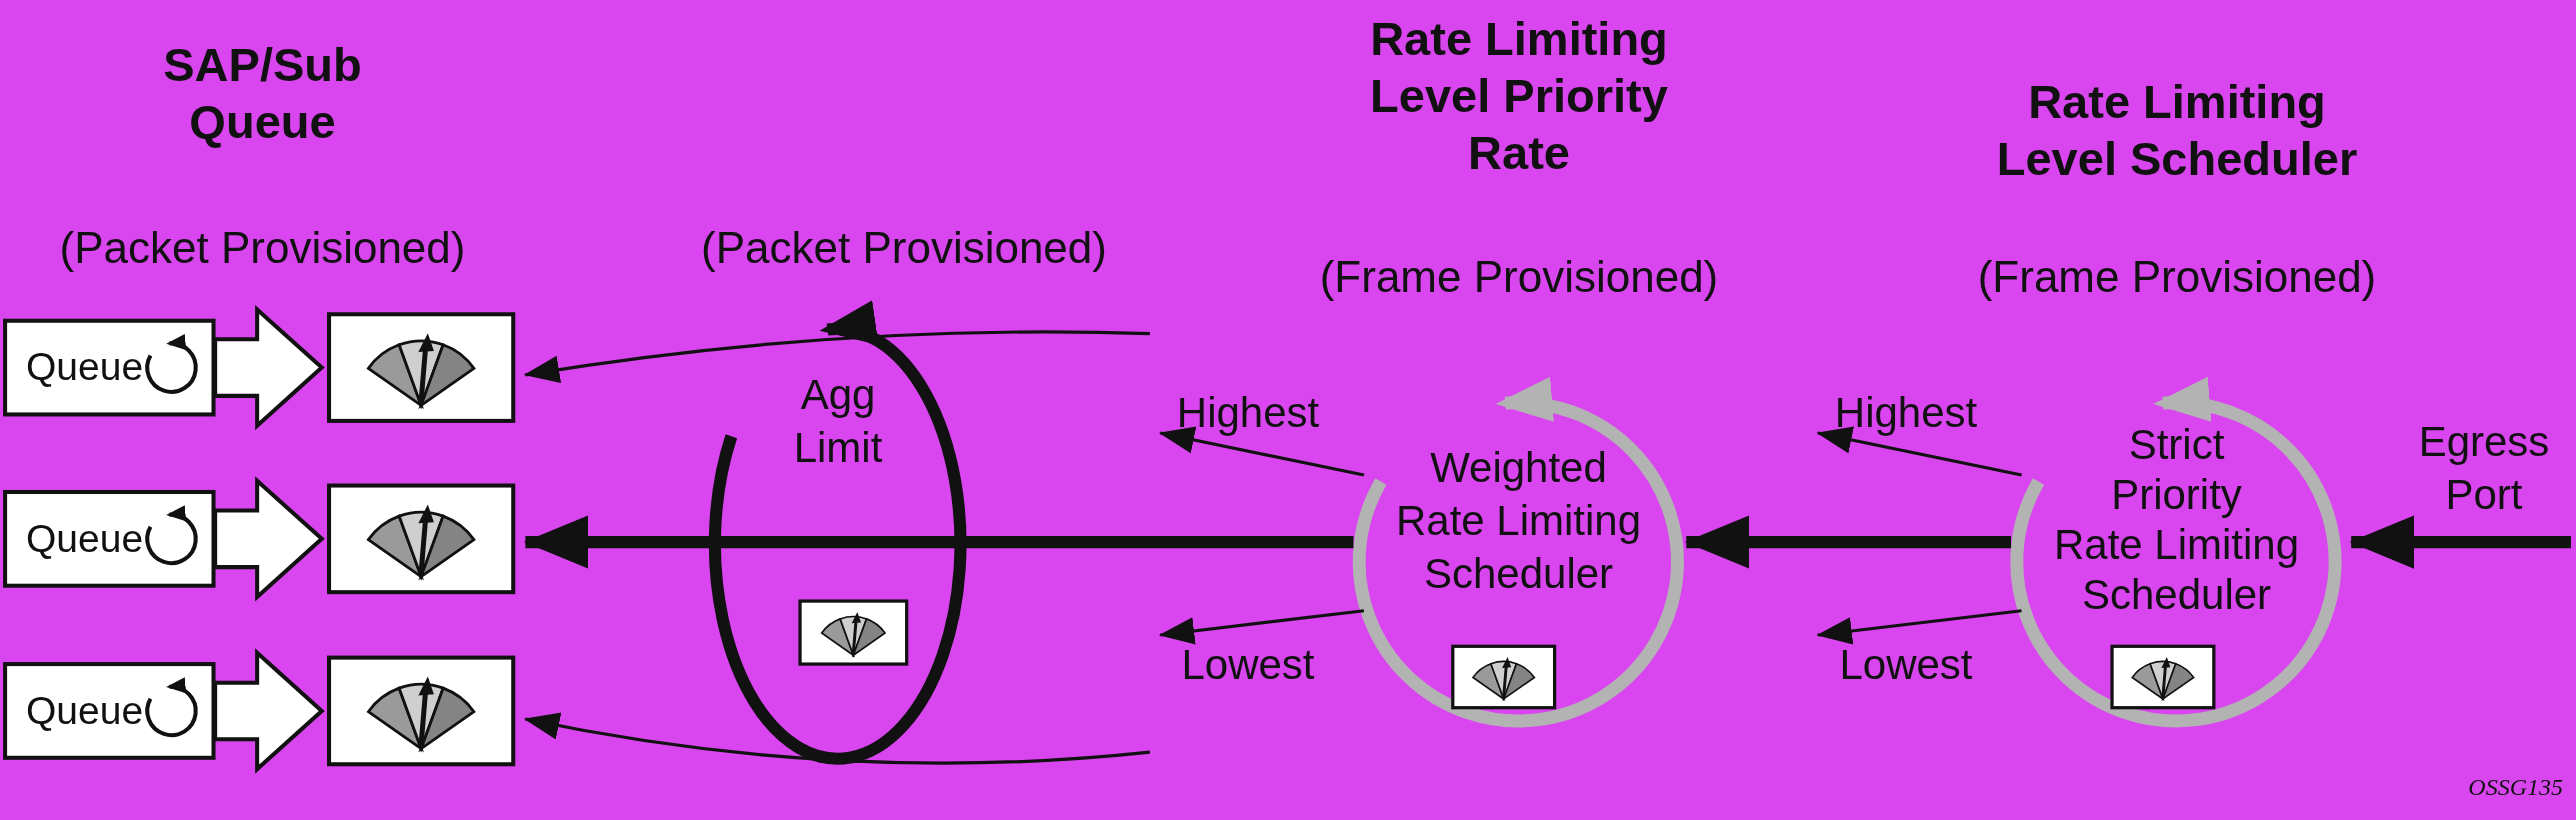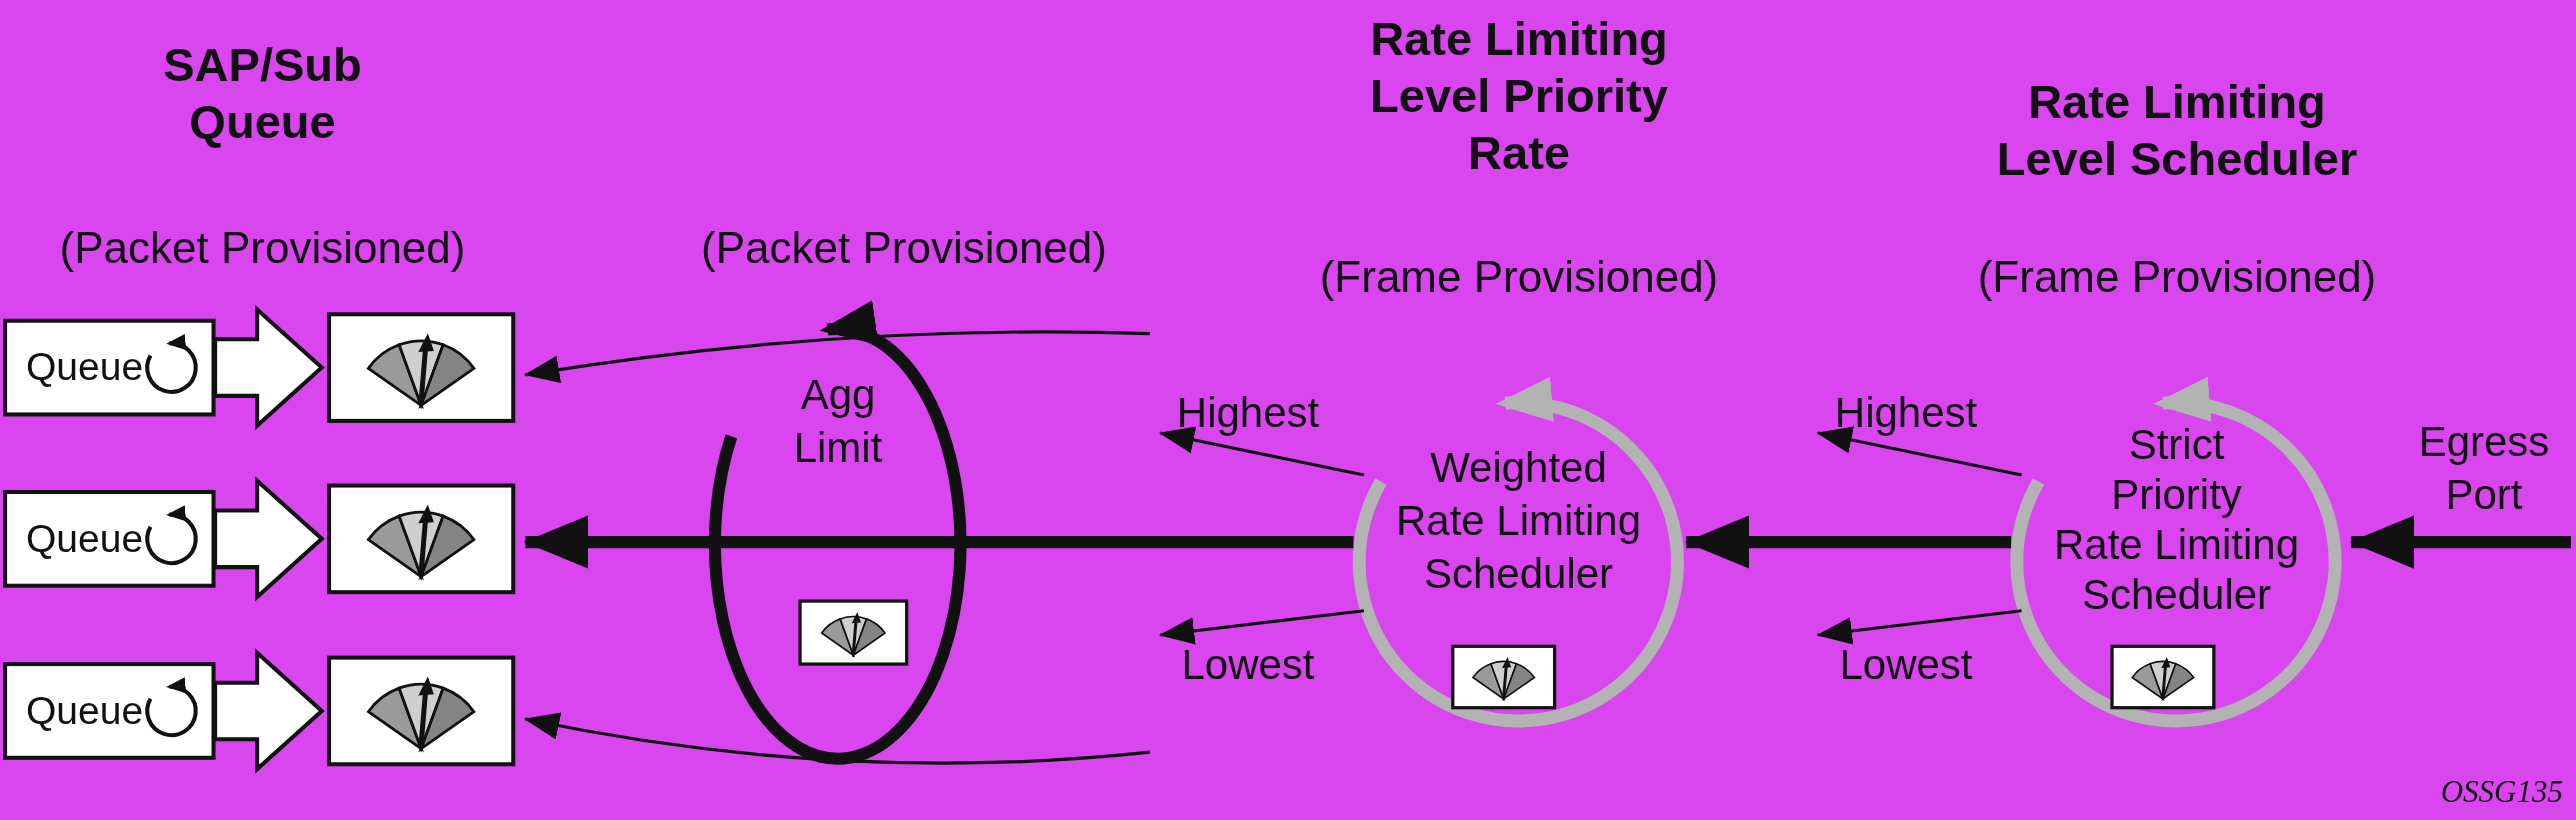--- a/index.html
+++ b/index.html
@@ -16,21 +16,21 @@
   .ttl{font-weight:bold;font-size:47px;line-height:57px;text-align:center;white-space:nowrap;}
   .ttl span{display:block;}
   .sub{font-size:44px;line-height:50px;text-align:center;white-space:nowrap;}
   .lbl{font-size:42px;line-height:53px;}
   .ctr{text-align:center;}
   .lines span{display:block;}
   .queue-label{font-size:39px;line-height:48px;}
   .figid{
     font-family:"Liberation Serif", serif;
     font-style:italic;
-    font-size:31px;
+    font-size:24px;
     text-align:right;
   }
 </style>
 </head>
 <body>
 
 <div id="stage">
 
   <svg class="layer" width="2576" height="820" viewBox="0 0 3188 1015">
     <defs>

